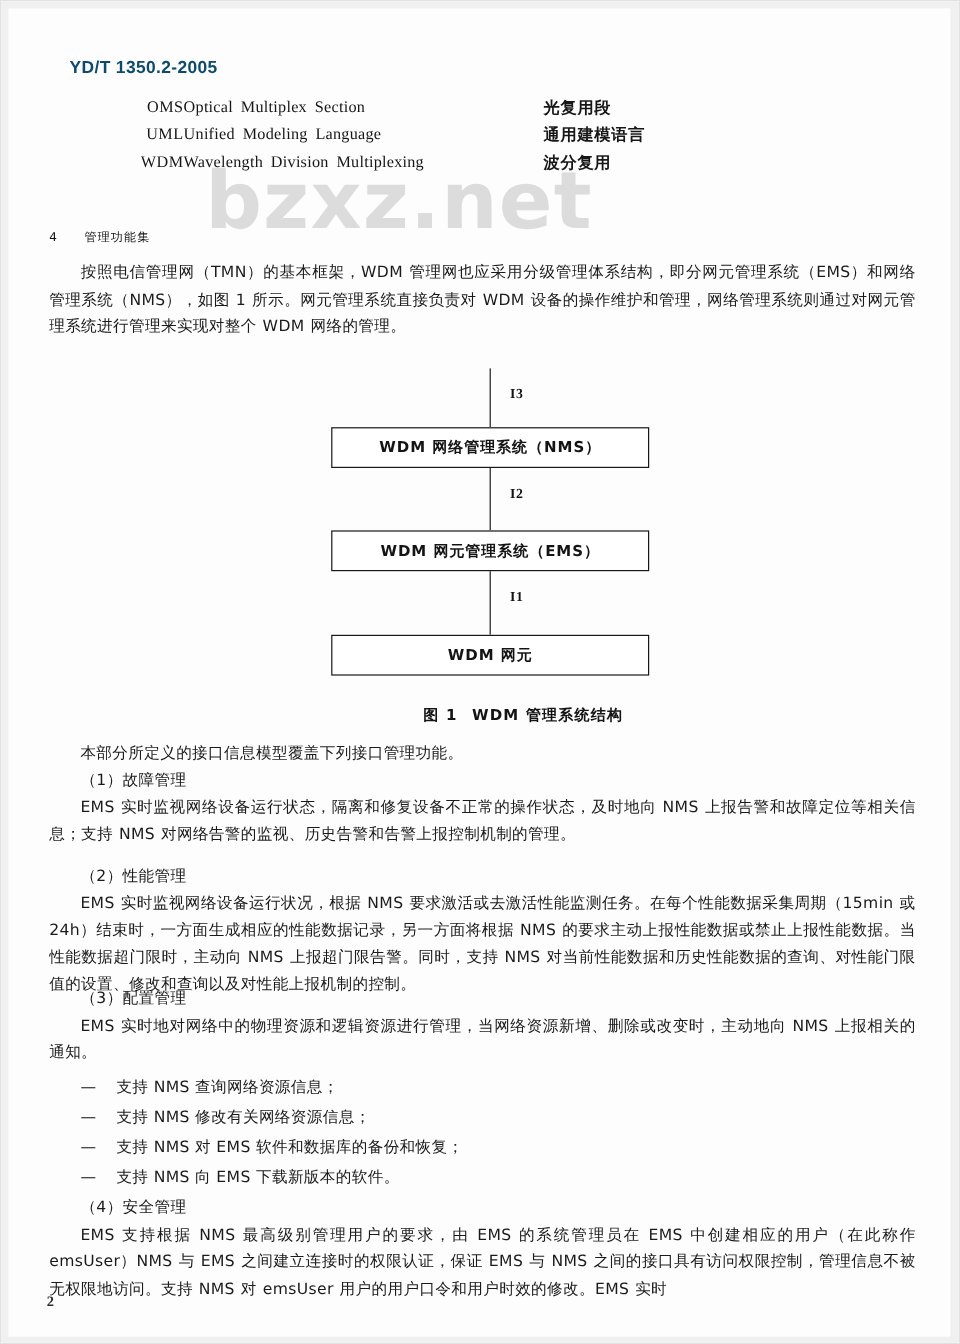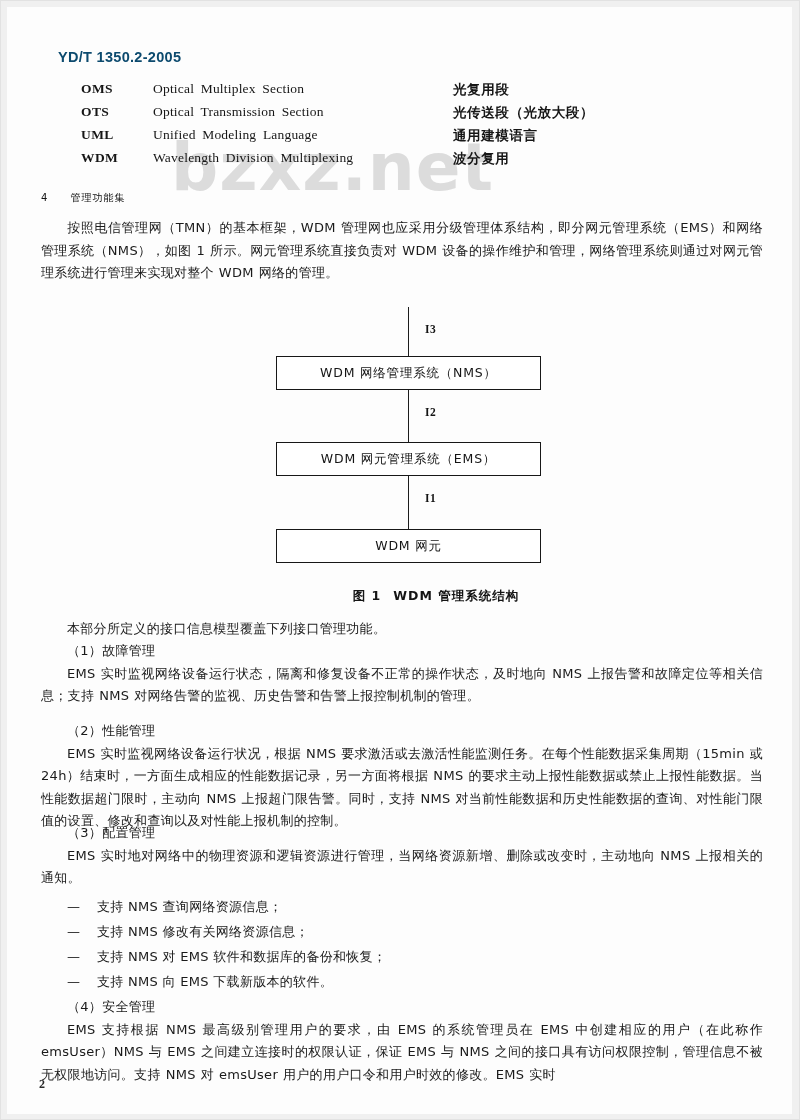--- a/index.html
+++ b/index.html
@@ -70,22 +70,23 @@
   #abbrev-table td {
     padding: 0 0 5px 0;
     vertical-align: top;
     color: #161616;
     font-size: 13.5px;
     white-space: nowrap;
   }
   .ab-code {
     width: 72px;
     font-family: "Liberation Serif", serif;
-    font-weight: bold;
+    font-weight: normal;
     letter-spacing: .4px;
+    text-align: right;
   }
   .ab-en {
     width: 300px;
     font-family: "Liberation Serif", serif;
     word-spacing: 3px;
     letter-spacing: .2px;
   }
   .ab-zh {
     font-family: "DejaVu Sans", sans-serif;
     font-weight: bold;
@@ -177,21 +178,21 @@
     left: 275px;
     width: 265px;
     height: 34px;
     border: 1.4px solid #171717;
     background: #ffffff;
     box-sizing: border-box;
     display: flex;
     align-items: center;
     justify-content: center;
     font-family: "DejaVu Sans", sans-serif;
-    font-weight: normal;
+    font-weight: bold;
     font-size: 12.5px;
     color: #141414;
     letter-spacing: .8px;
   }
   #box-nms { top: 49px; }
   #box-ems { top: 135px; }
   #box-ne  { top: 222px; }
 
   .diag-line {
     position: absolute;
@@ -254,25 +255,20 @@
   <div id="watermark">bzxz.net</div>
 
   <div id="doc-number">YD/T 1350.2-2005</div>
 
   <table id="abbrev-table">
     <tbody>
       <tr>
         <td class="ab-code">OMS</td>
         <td class="ab-en">Optical Multiplex Section</td>
         <td class="ab-zh">光复用段</td>
-      </tr>
-      <tr>
-        <td class="ab-code">OTS</td>
-        <td class="ab-en">Optical Transmission Section</td>
-        <td class="ab-zh">光传送段（光放大段）</td>
       </tr>
       <tr>
         <td class="ab-code">UML</td>
         <td class="ab-en">Unified Modeling Language</td>
         <td class="ab-zh">通用建模语言</td>
       </tr>
       <tr>
         <td class="ab-code">WDM</td>
         <td class="ab-en">Wavelength Division Multiplexing</td>
         <td class="ab-zh">波分复用</td>

